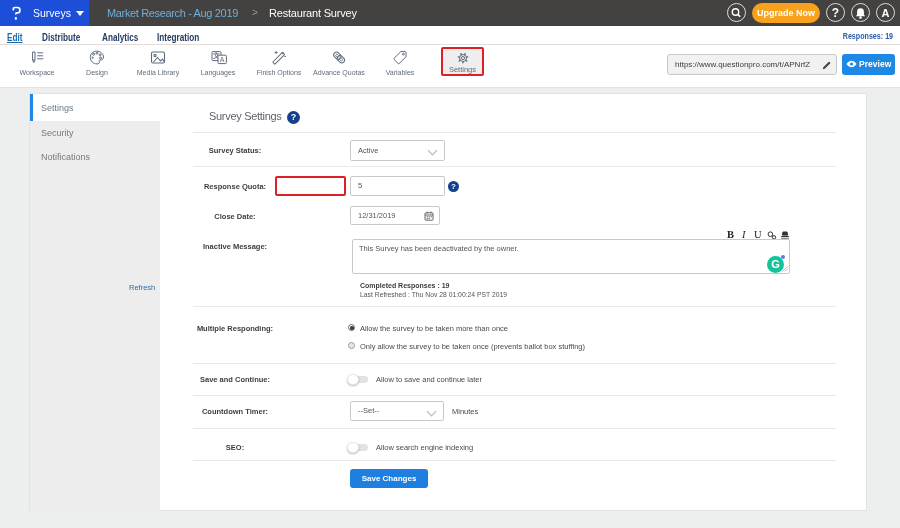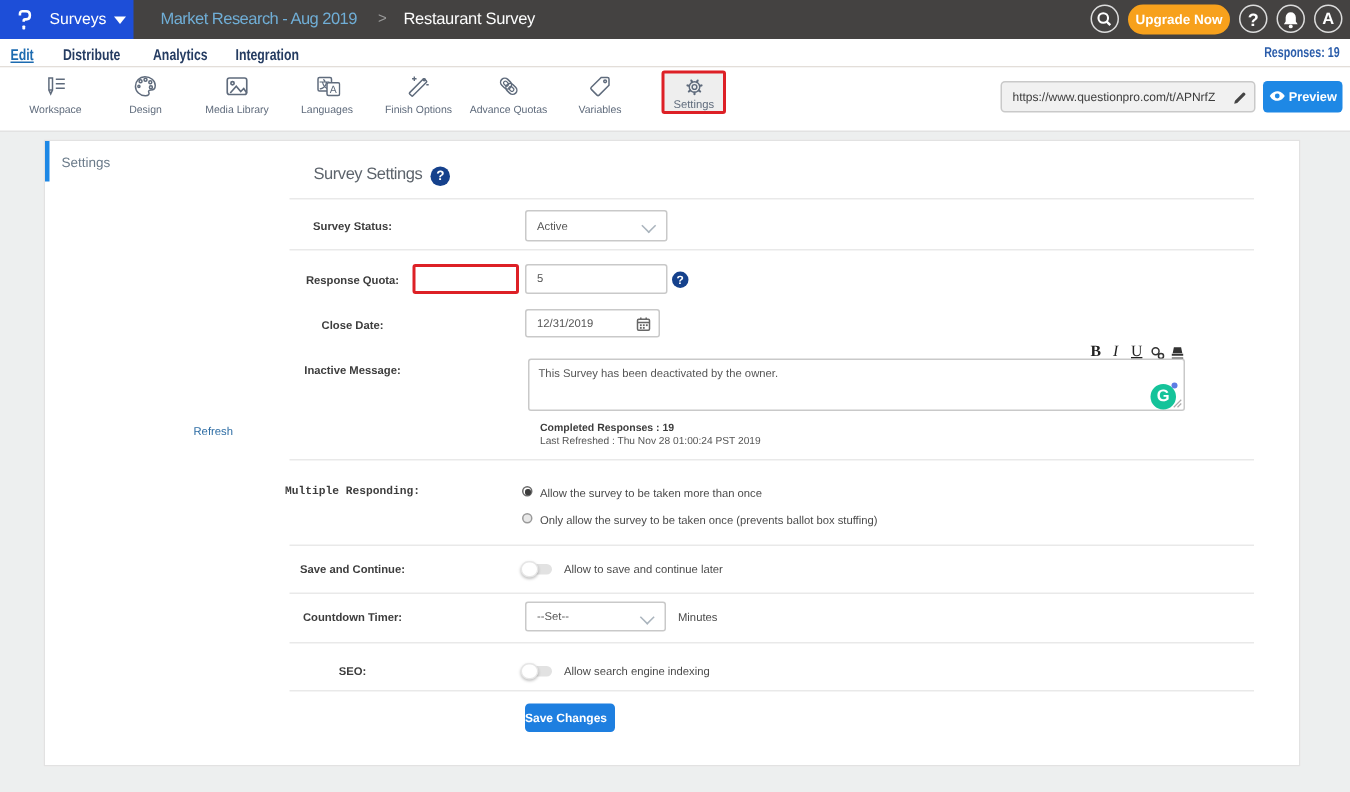--- a/index.html
+++ b/index.html
@@ -37,21 +37,21 @@
 .flabel { position:absolute; font-size:7.5px; font-weight:bold; color:#3d3d3d; text-align:center; }
 .finput { position:absolute; background:#fff; border:1px solid #c9c9c9; border-radius:2px; font-size:7.5px; color:#555; }
 .chev { position:absolute; width:7px; height:7px; border-left:1.2px solid #aab4bd; border-bottom:1.2px solid #aab4bd; transform:rotate(-45deg); }
 .helpcirc { position:absolute; width:11px; height:11px; border-radius:50%; background:#15418c; color:#fff; font-size:8px; font-weight:bold; text-align:center; line-height:11px; }
 .toggle { position:absolute; width:20px; height:7px; background:#e2e2e2; border-radius:4px; }
 .knob { position:absolute; left:-1px; top:-2.5px; width:11.5px; height:11.5px; background:#fff; border-radius:50%; border:1px solid #e6e6e6; box-shadow:0 1px 2px rgba(0,0,0,0.25); }
 .radio { position:absolute; width:7px; height:7px; border-radius:50%; border:1px solid #9a9a9a; background:#e8e8e8; }
 .radio.sel { background:#fff; border:1px solid #6a6a6a; }
 .radio.sel::after { content:""; position:absolute; left:1px; top:1px; width:3.5px; height:3.5px; border-radius:50%; background:#3c3c3c; }
 .rtext { position:absolute; font-size:7.5px; color:#4a4a4a; }
-#savebtn { position:absolute; left:321px; top:376px; width:60px; height:19px; background:#1e7fe0; border-radius:3px; color:#fff; font-size:8px; font-weight:bold; line-height:19px; white-space:nowrap; }
+#savebtn { position:absolute; left:321px; top:376px; width:78px; height:19px; background:#1e7fe0; border-radius:3px; color:#fff; font-size:8px; font-weight:bold; text-align:center; line-height:19px; white-space:nowrap; }
 </style>
 </head>
 <body>
 
 <div id="topbar">
   <div id="logo">
     <svg id="plogosvg" style="position:absolute; left:11.5px; top:5.5px;" width="10" height="15" viewBox="0 0 10 15" fill="none">
         <path d="M1.3 4.4 V3.2 Q1.3 1.5 3 1.5 H5.4 Q7.9 1.5 7.9 3.9 V4.5 Q7.9 6.9 5.4 6.9 H4.7 Q3.8 6.9 3.8 7.8 V8.5" stroke="#fff" stroke-width="1.7"></path>
         <rect x="2.9" y="11" width="1.9" height="2.7" rx="0.5" fill="#fff"></rect>
       </svg>
@@ -172,20 +172,24 @@
   <div id="preview"><svg width="11" height="8" viewBox="0 0 11 8" style="vertical-align:-1px;">
         <path d="M0.5 4 C2 1.5 4 0.8 5.5 0.8 C7 0.8 9 1.5 10.5 4 C9 6.5 7 7.2 5.5 7.2 C4 7.2 2 6.5 0.5 4 z" fill="#fff"></path>
         <circle cx="5.5" cy="4" r="1.6" fill="#1e88e5"></circle>
       </svg> Preview</div>
 </div>
 
 <div id="card">
   <div id="side-sel">
       <div class="sideitem" style="position:absolute; left:8px; top:9px; color:#6b7b8a;">Settings</div>
     </div>
+  <div id="sidebar-gray">
+    <div class="sideitem" style="position:absolute; left:11px; top:7px;">Security</div>
+    <div class="sideitem" style="position:absolute; left:11px; top:31px;">Notifications</div>
+  </div>
 </div>
 
 <div id="content">
   <div style="position:absolute; left:180px; top:17px; font-size:11px; letter-spacing:-0.3px; color:#5d646c;">Survey Settings</div>
   <div class="helpcirc" style="left:258px; top:17.5px; width:13px; height:13px; line-height:13px; font-size:9px;">?</div>
   <div class="divider" style="top:39px;"></div>
 
   <div class="flabel" style="left:100px; top:53px; width:212px;">Survey Status:</div>
   <div class="finput" style="left:321px; top:47px; width:95px; height:21px; line-height:19px; padding-left:7px;">Active
     <div class="chev" style="right:8px; top:6px;"></div>
@@ -231,21 +235,21 @@
         <path d="M5.5 0.5 L0.5 5.5 M5.5 3 L3 5.5" stroke="#aaa" stroke-width="0.8"></path>
       </svg></div>
   <div style="position:absolute; left:738px; top:163px; width:17px; height:17px; border-radius:50%; background:#15c39a; color:#fff; font-size:11px; font-weight:bold; text-align:center; line-height:16px;">G</div>
   <div style="position:absolute; left:752px; top:162px; width:4px; height:4px; border-radius:50%; background:#5d7ce4;"></div>
 
   <div style="position:absolute; left:100px; top:190px; width:201px; text-align:left; font-size:7.5px; color:#2e6da4;">Refresh</div>
   <div style="position:absolute; left:331px; top:189px; font-size:7px; font-weight:bold; color:#3d3d3d;">Completed Responses : 19</div>
   <div style="position:absolute; left:331px; top:198px; font-size:6.8px; color:#555;">Last Refreshed : Thu Nov 28 01:00:24 PST 2019</div>
   <div class="divider" style="top:213px;"></div>
 
-  <div class="flabel" style="left:100px; top:231px; width:212px;font-family:Liberation Mono, monospace;">Multiple Responding:</div>
+  <div class="flabel" style="left:100px; top:231px; width:212px;">Multiple Responding:</div>
   <div class="radio sel" style="left:319px; top:231px;"></div>
   <div class="rtext" style="left:331px; top:231px;">Allow the survey to be taken more than once</div>
   <div class="radio" style="left:319px; top:249px;"></div>
   <div class="rtext" style="left:331px; top:249px;">Only allow the survey to be taken once (prevents ballot box stuffing)</div>
   <div class="divider" style="top:270px;"></div>
 
   <div class="flabel" style="left:100px; top:282px; width:212px;">Save and Continue:</div>
   <div class="toggle" style="left:319px; top:283px;">
       <div class="knob"></div>
     </div>

